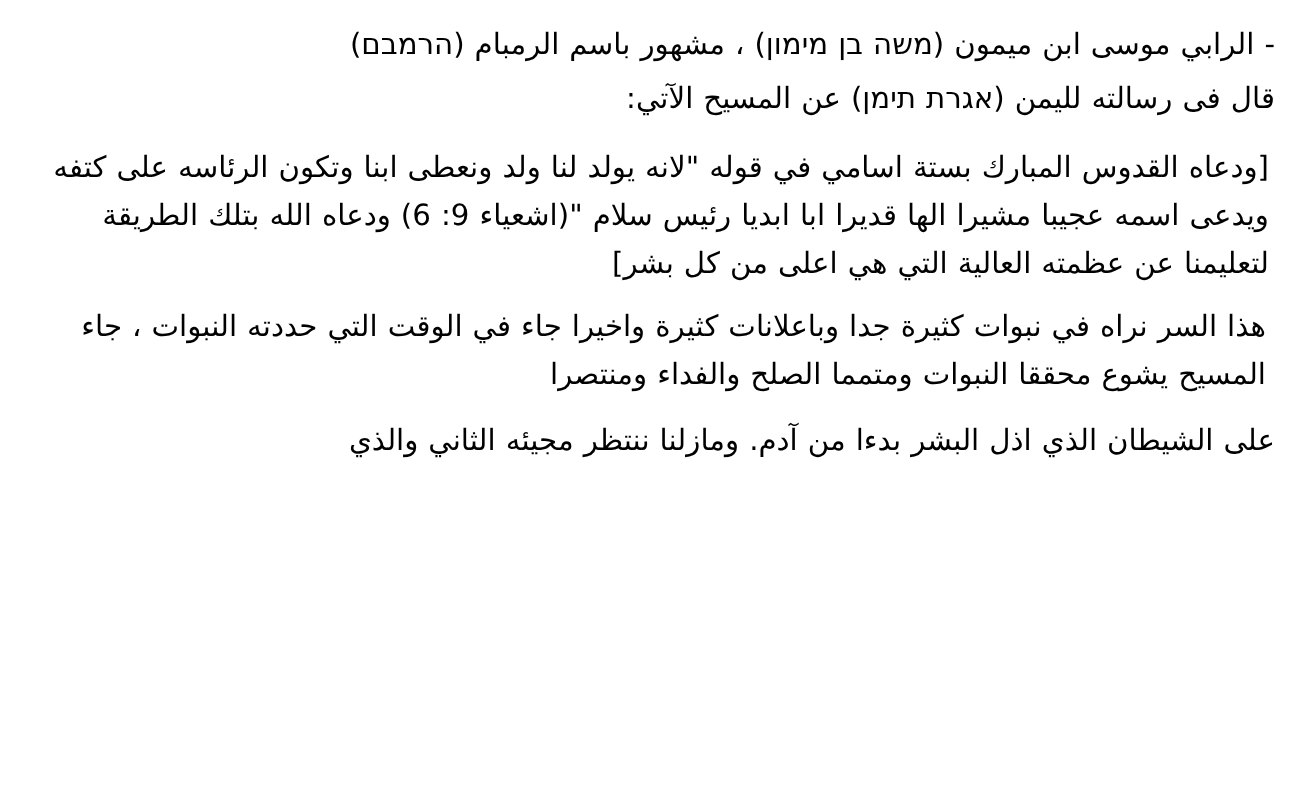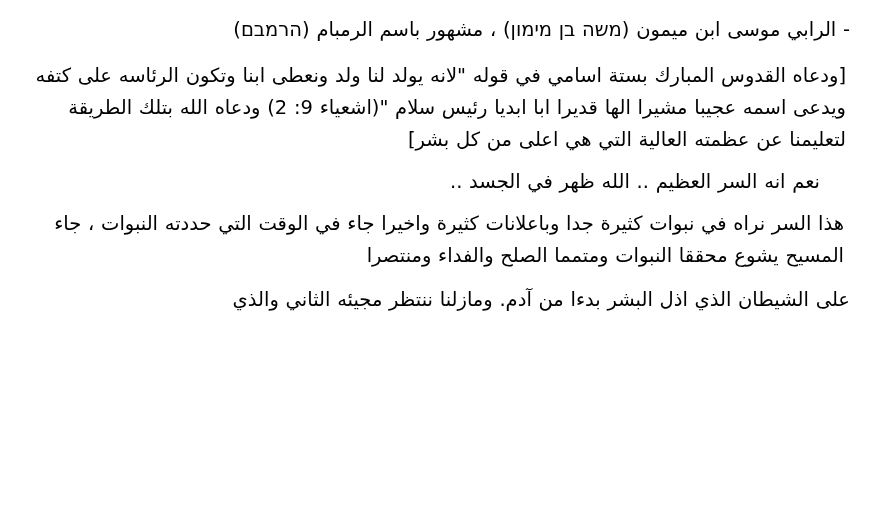--- a/index.html
+++ b/index.html
@@ -58,17 +58,17 @@
   }
   .para.closing-cont {
     margin-top: 12px;
   }
 </style>
 </head>
 <body>
 
 <div class="page">
   <p class="para block-intro">- الرابي موسى ابن ميمون (משה בן מימון) ، مشهور باسم الرمبام (הרמבם)</p>
-  <p class="para quote">[ودعاه القدوس المبارك بستة اسامي في قوله "لانه يولد لنا ولد ونعطى ابنا وتكون الرئاسه على كتفه ويدعى اسمه عجيبا مشيرا الها قديرا ابا ابديا رئيس سلام "(اشعياء 9: 2) ودعاه الله بتلك الطريقة لتعليمنا عن عظمته العالية التي هي اعلى من كل بشر]</p>
-  <p class="para answer">نعم انه السر العظيم .. الله ظهر في الجسد ..</p>
+  <p class="para block-intro">قال فى رسالته لليمن (אגרת תימן) عن المسيح الآتي:</p>
+  <p class="para quote">[ودعاه القدوس المبارك بستة اسامي في قوله "لانه يولد لنا ولد ونعطى ابنا وتكون الرئاسه على كتفه ويدعى اسمه عجيبا مشيرا الها قديرا ابا ابديا رئيس سلام "(اشعياء 9: 6) ودعاه الله بتلك الطريقة لتعليمنا عن عظمته العالية التي هي اعلى من كل بشر]</p>
   <p class="para closing">هذا السر نراه في نبوات كثيرة جدا وباعلانات كثيرة واخيرا جاء في الوقت التي حددته النبوات ، جاء المسيح يشوع محققا النبوات ومتمما الصلح والفداء ومنتصرا</p>
   <p class="para closing-cont">على الشيطان الذي اذل البشر بدءا من آدم. ومازلنا ننتظر مجيئه الثاني والذي</p>
 </div>
 
 </body></html>

